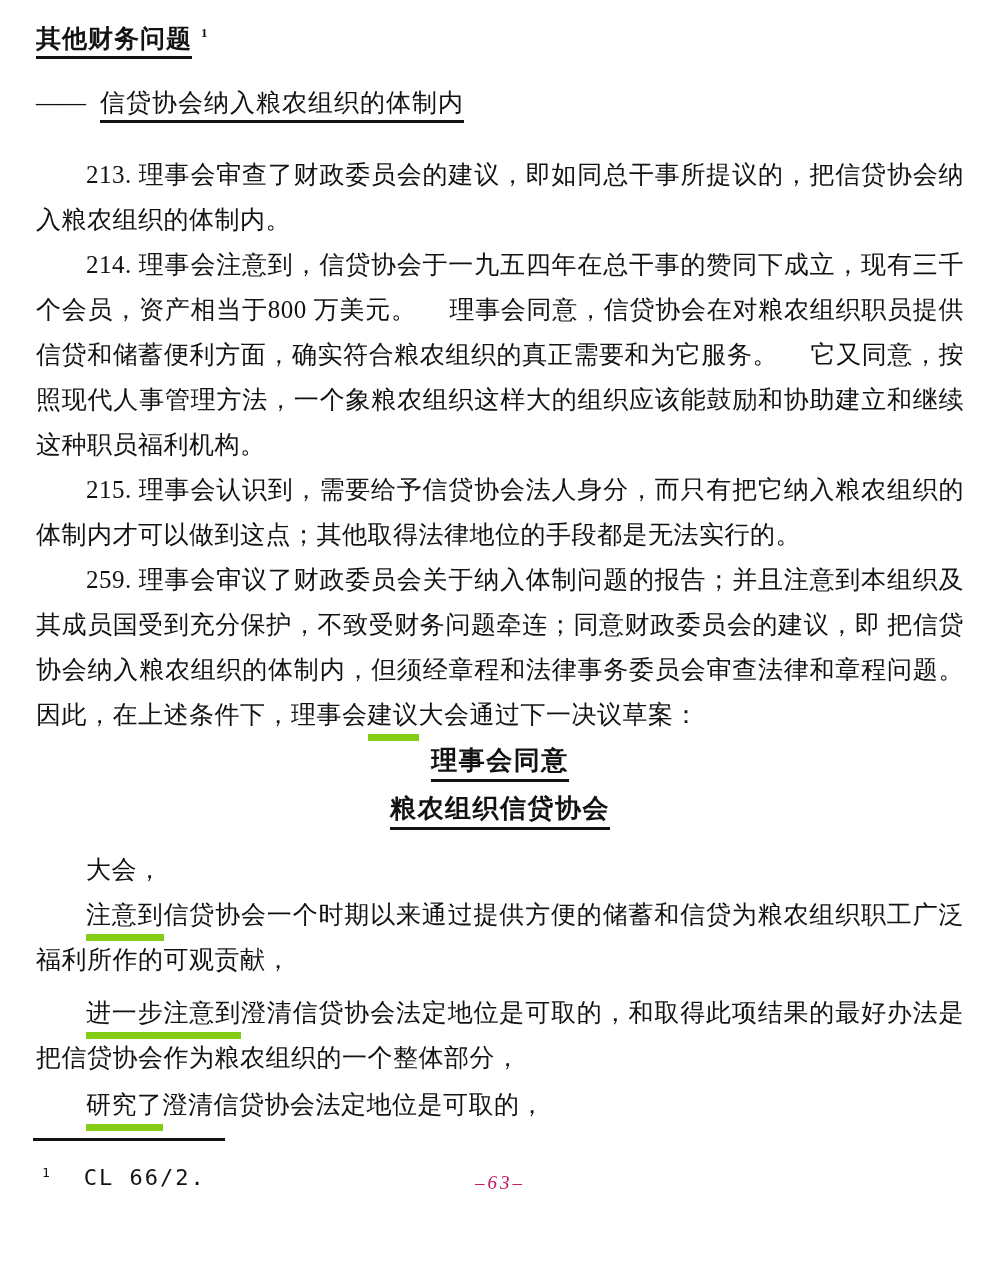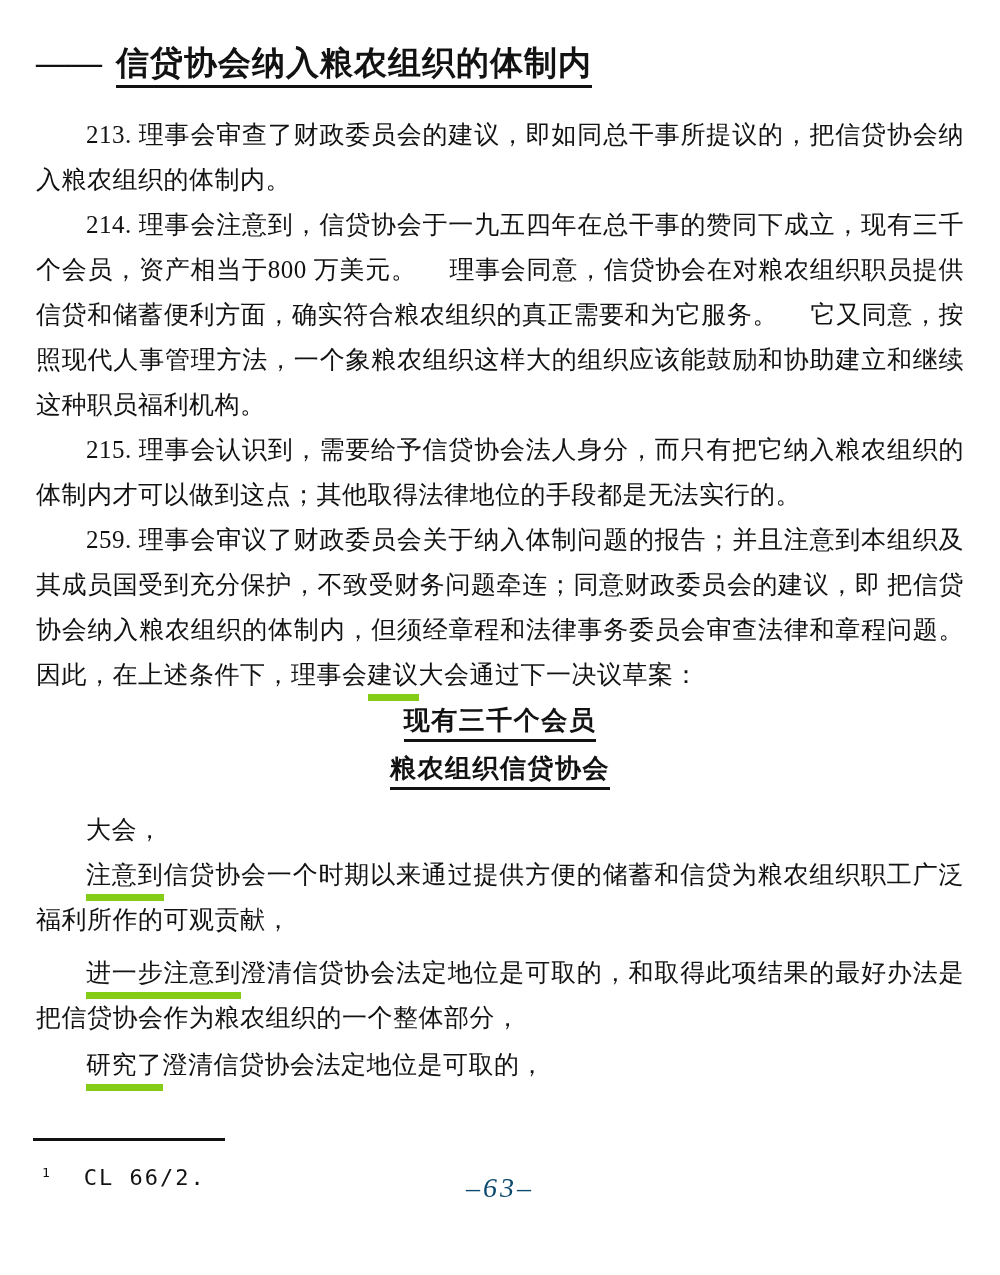--- a/index.html
+++ b/index.html
@@ -27,22 +27,22 @@
     letter-spacing: 1px;
   }
   .title .fnref {
     font-size: 13px;
     font-weight: 700;
     margin-left: 9px;
     vertical-align: 10px;
   }
   .subhead {
     margin: 30px 0 0 0;
-    font-size: 33px;
-    font-weight: 700;
+    font-size: 25px;
+    font-weight: 400;
     line-height: 34px;
     letter-spacing: 1px;
   }
   .subhead .dash {
     margin-right: 14px;
     letter-spacing: 0;
   }
   .u {
     border-bottom: 3px solid #121212;
     padding-bottom: 4px;
@@ -105,42 +105,43 @@
     margin-right: 34px;
     letter-spacing: 0;
   }
   .page-number {
     position: absolute;
     left: 0;
     right: 0;
     top: 1172px;
     text-align: center;
     font-style: italic;
-    font-size: 28px;
+    font-size: 19px;
     letter-spacing: 3px;
-    color: #0c4a6e;
+    color: #be185d;
   }
 </style>
 </head>
 <body>
 
 <div class="page">
 
+  <h1 class="title"><span class="u">其他财务问题</span><sup class="fnref">1</sup></h1>
 
   <h2 class="subhead"><span class="dash">——</span><span class="u">信贷协会纳入粮农组织的体制内</span></h2>
 
   <p class="para first"><span>213. 理事会审查了财政委员会的建议，即如同总干事所提议的，把信贷协会纳入粮农组织的体制内。</span></p>
 
   <p class="para"><span>214. 理事会注意到，信贷协会于一九五四年在总干事的赞同下成立，现有三千个会员，资产相当于800 万美元。　 理事会同意，信贷协会在对粮农组织职员提供信贷和储蓄便利方面，确实符合粮农组织的真正需要和为它服务。　 它又同意，按照现代人事管理方法，一个象粮农组织这样大的组织应该能鼓励和协助建立和继续这种职员福利机构。</span></p>
 
   <p class="para"><span>215. 理事会认识到，需要给予信贷协会法人身分，而只有把它纳入粮农组织的体制内才可以做到这点；其他取得法律地位的手段都是无法实行的。</span></p>
 
   <p class="para"><span>259. 理事会审议了财政委员会关于纳入体制问题的报告；并且注意到本组织及其成员国受到充分保护，不致受财务问题牵连；同意财政委员会的建议，即 把信贷协会纳入粮农组织的体制内，但须经章程和法律事务委员会审查法律和章程问题。因此，在上述条件下，理事会</span><span class="u-thin">建议</span><span>大会通过下一决议草案：</span></p>
 
-  <h3 class="res-head h1"><span class="u">现有三千个会员</span></h3>
+  <h3 class="res-head h1"><span class="u">理事会同意</span></h3>
 
   <h3 class="res-head h2"><span class="u">粮农组织信贷协会</span></h3>
 
   <p class="para opening"><span>大会，</span></p>
 
   <p class="para clause c1"><span class="u-thin">注意到</span><span>信贷协会一个时期以来通过提供方便的储蓄和信贷为粮农组织职工广泛福利所作的可观贡献，</span></p>
 
   <p class="para clause c2"><span class="u-thin">进一步注意到</span><span>澄清信贷协会法定地位是可取的，和取得此项结果的最好办法是把信贷协会作为粮农组织的一个整体部分，</span></p>
 
   <p class="para clause c3"><span class="u-thin">研究了</span><span>澄清信贷协会法定地位是可取的，</span></p>

